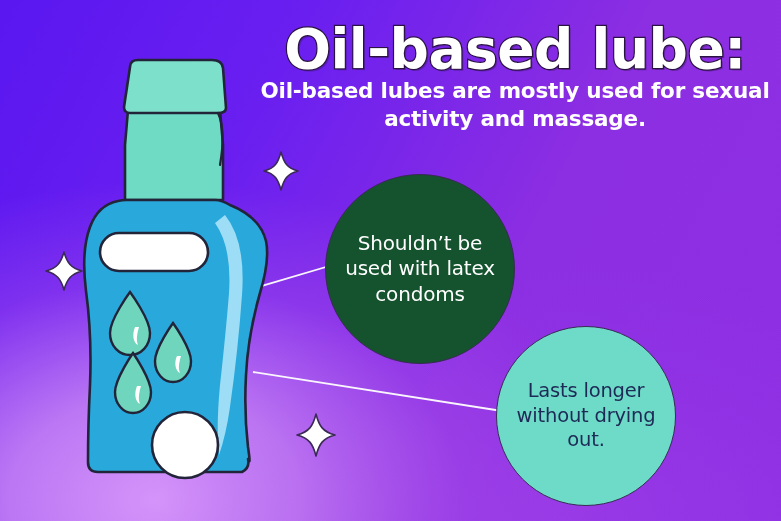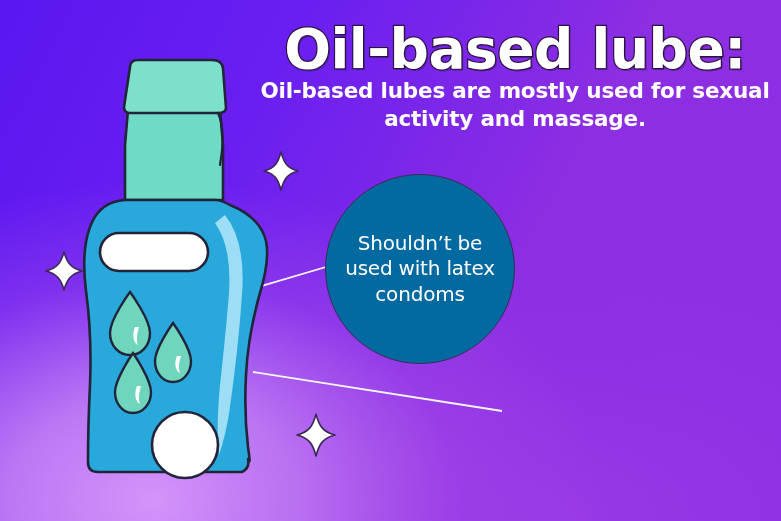--- a/index.html
+++ b/index.html
@@ -68,21 +68,21 @@
     border-radius:50%;
     display:flex;
     align-items:center;
     justify-content:center;
     text-align:center;
     border:1.6px solid #3a2a55;
   }
   .bubble-purple {
     left:325px; top:174px;
     width:190px; height:190px;
-    background:#0369a1;
+    background:#14532d;
     color:#ffffff;
   }
   .bubble-teal {
     left:496px; top:326px;
     width:180px; height:180px;
     background:#6edac8;
     color:#1d2a55;
   }
   .bubble-text {
     font-family:"DejaVu Sans", sans-serif;
@@ -190,14 +190,17 @@
 
   <div class="title-block">
     <div class="main-title">Oil-based lube:</div>
     <div class="subtitle">Oil-based lubes are mostly used for sexual activity and massage.</div>
   </div>
 
   <div class="bubble bubble-purple">
     <span class="bubble-text">Shouldn’t be used with latex condoms</span>
   </div>
 
+  <div class="bubble bubble-teal">
+    <span class="bubble-text">Lasts longer without drying out.</span>
+  </div>
 
 </div>
 
 </body></html>

